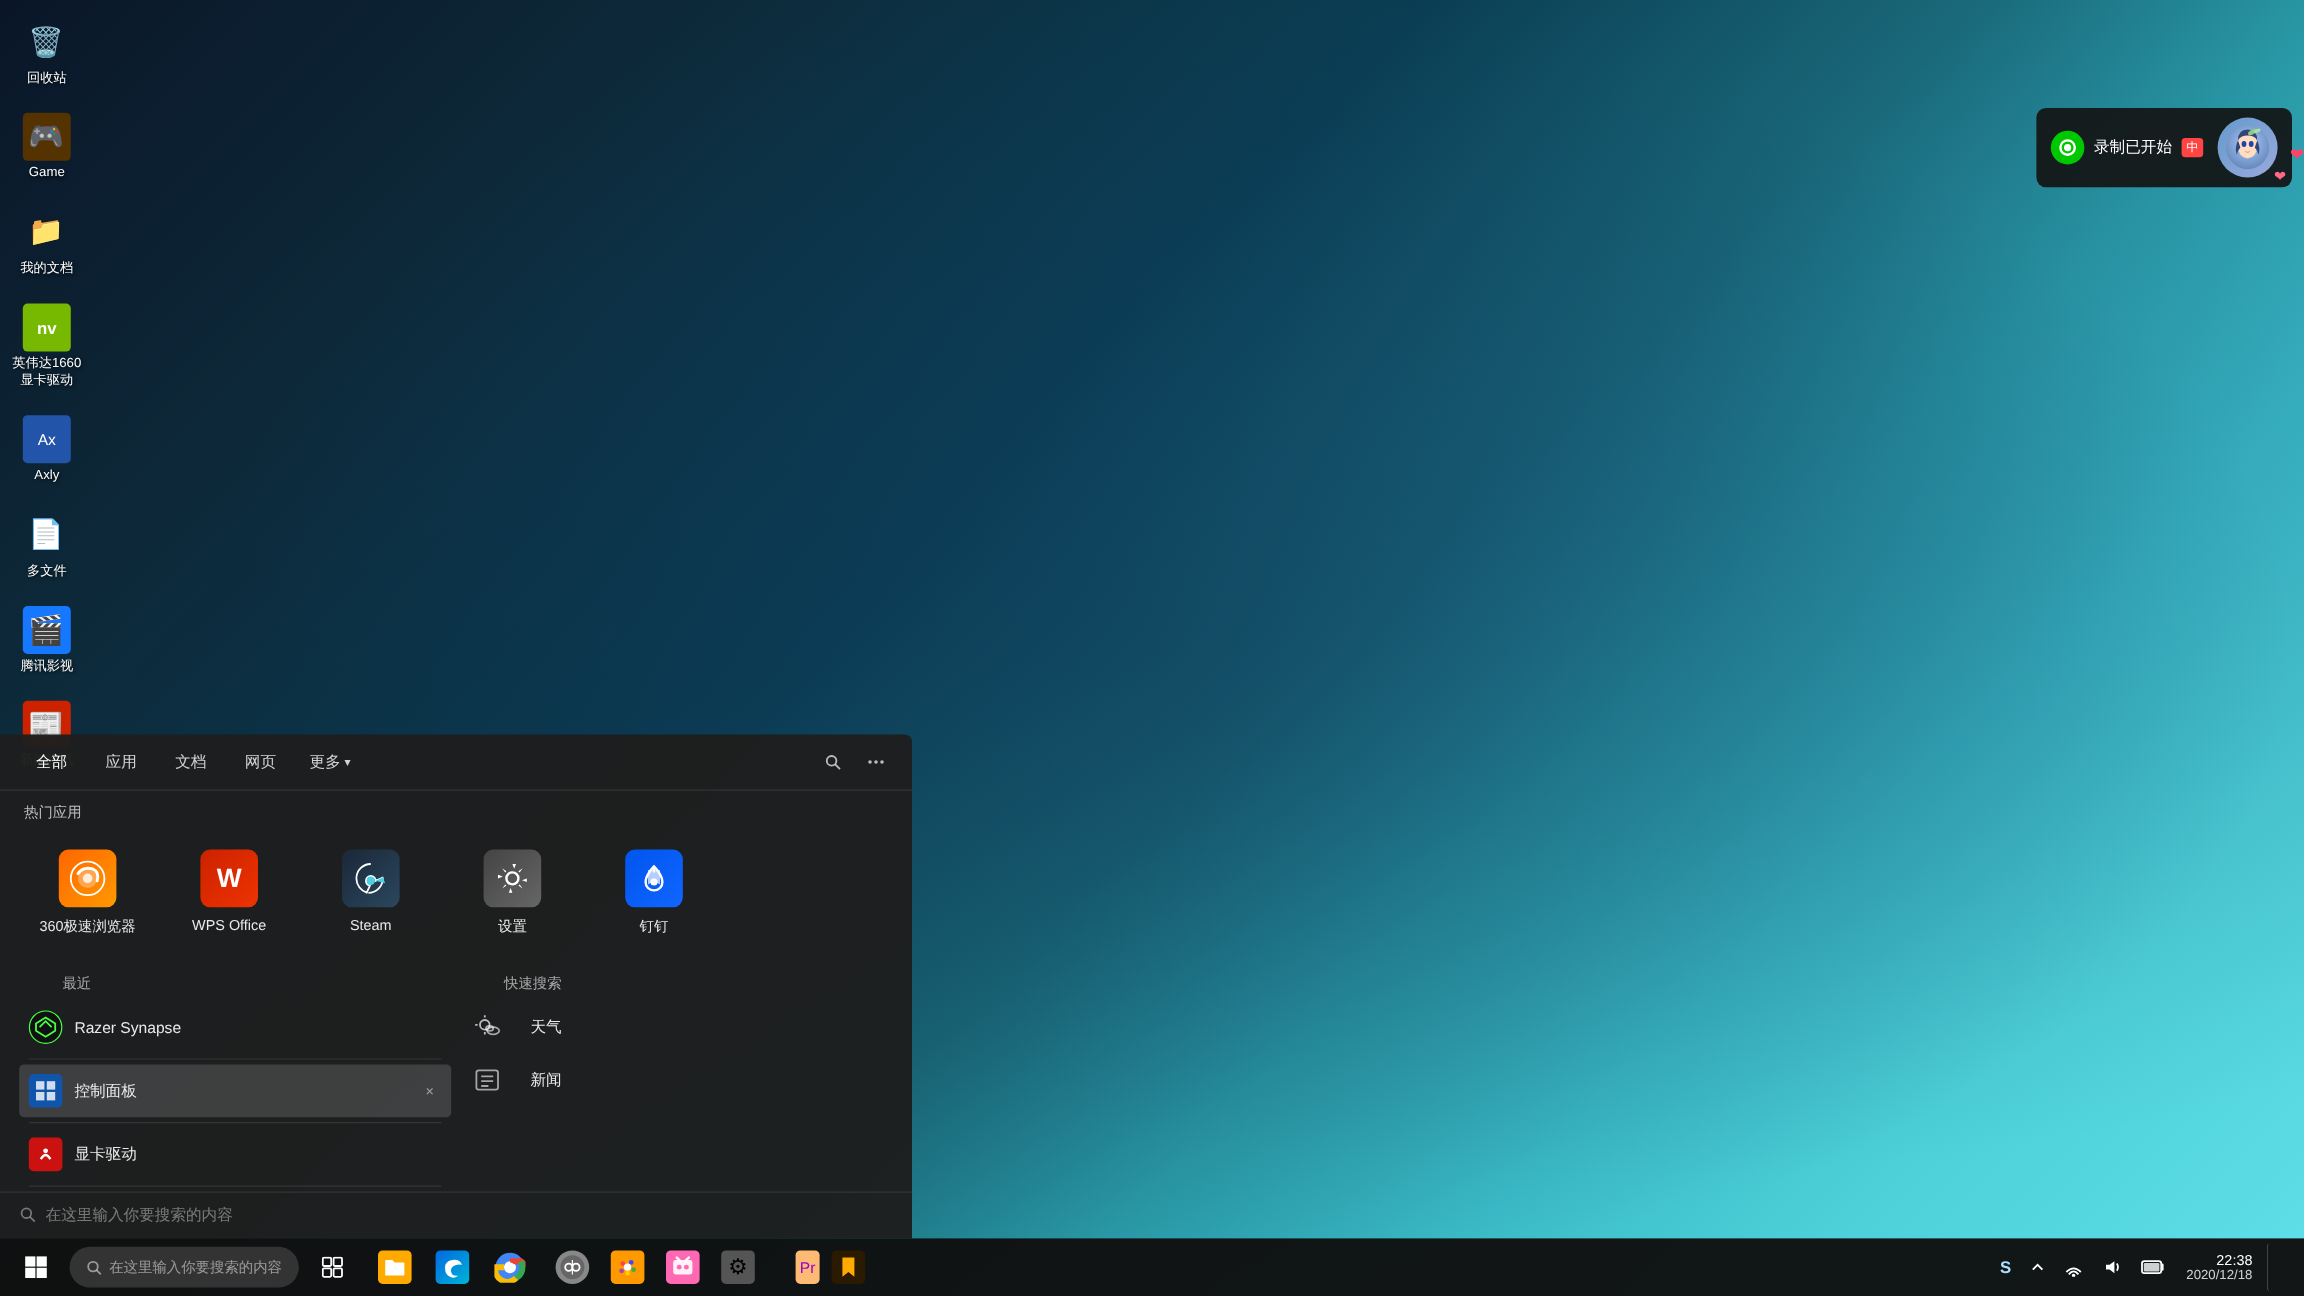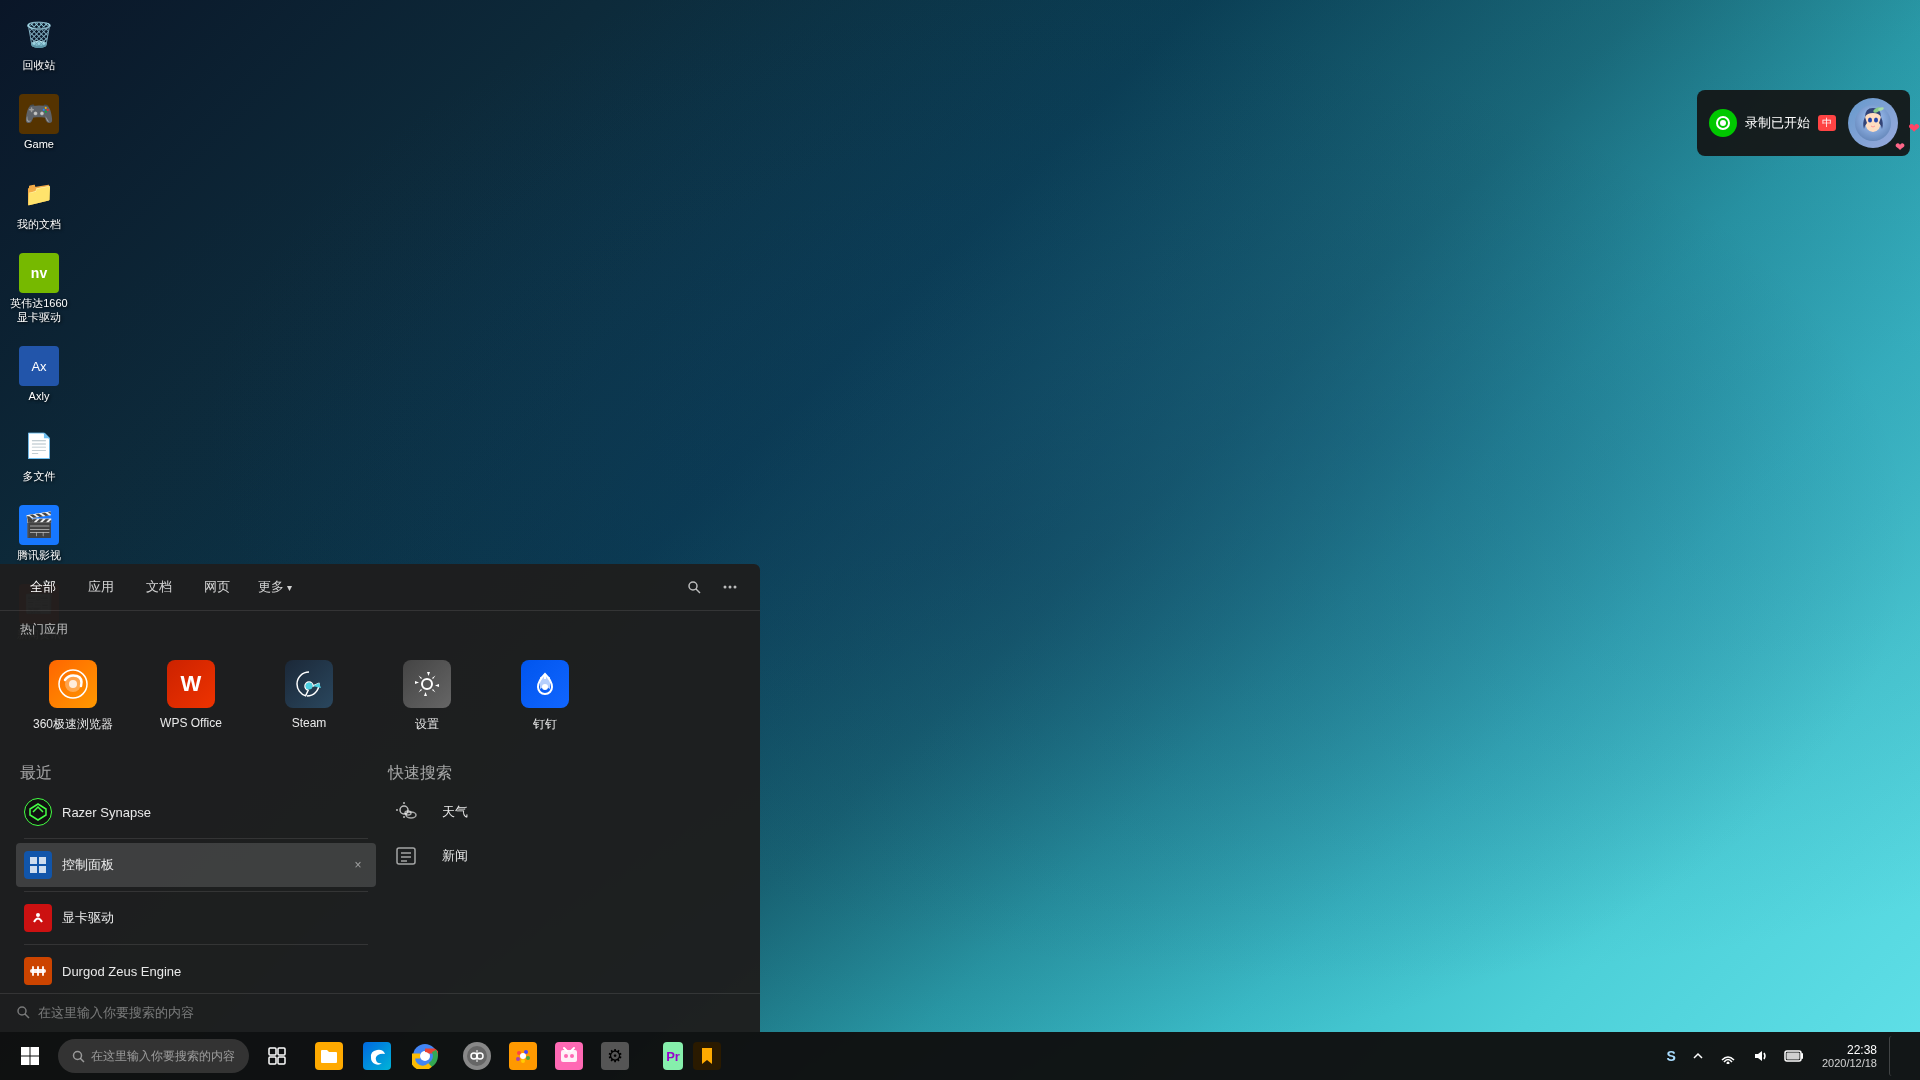--- a/index.html
+++ b/index.html
@@ -181,23 +181,24 @@
 
     .col-left {
       flex: 1;
     }
 
     .col-right {
       flex: 1;
     }
 
     .col-section-title {
-      font-size: 16px;
+      font-size: 12px;
       color: rgba(255,255,255,0.6);
       padding: 6px 4px;
+      margin-left: 32px;
     }
 
     .recent-item {
       display: flex;
       align-items: center;
       gap: 10px;
       padding: 8px 8px;
       border-radius: 4px;
       cursor: pointer;
     }
@@ -653,31 +654,20 @@
               <circle cx="10" cy="10" r="8" fill="#cc1111"></circle>
               <path d="M6 14 Q10 7 14 14" stroke="white" stroke-width="2" fill="none"></path>
               <circle cx="10" cy="7" r="2" fill="white"></circle>
             </svg>
           </div>
           <span class="recent-item-text">显卡驱动</span>
         </div>
 
         <hr class="divider">
 
-        <div class="recent-item">
-          <div class="recent-item-icon" style="background:#cc4400; border-radius:4px;">
-            <svg width="20" height="20" viewBox="0 0 20 20">
-              <rect x="2" y="8" width="16" height="4" rx="2" fill="white" opacity="0.9"></rect>
-              <rect x="4" y="5" width="2" height="10" rx="1" fill="white" opacity="0.9"></rect>
-              <rect x="9" y="5" width="2" height="10" rx="1" fill="white" opacity="0.9"></rect>
-              <rect x="14" y="5" width="2" height="10" rx="1" fill="white" opacity="0.9"></rect>
-            </svg>
-          </div>
-          <span class="recent-item-text">Durgod Zeus Engine</span>
-        </div>
       </div>
 
       <div class="col-right">
         <div class="col-section-title">快速搜索</div>
 
         <div class="quick-search-item">
           <div class="quick-search-icon">
             <svg width="24" height="24" viewBox="0 0 24 24">
               <circle cx="10" cy="10" r="4" fill="none" stroke="rgba(255,255,255,0.7)" stroke-width="1.5"></circle>
               <line x1="10" y1="2" x2="10" y2="4" stroke="rgba(255,255,255,0.7)" stroke-width="1.5"></line>
@@ -814,21 +804,21 @@
             <line x1="16" y1="3" x2="13" y2="6" stroke="white" stroke-width="2" stroke-linecap="round"></line>
           </svg>
         </div>
       </div>
 
       <div class="taskbar-app">
         <div class="taskbar-app-icon" style="background:#555; border-radius:4px;">⚙</div>
       </div>
 
       <div class="taskbar-app">
-        <div class="taskbar-app-icon" style="background:#86efac; border-radius:4px; color:#9900cc; font-size:13px; font-weight:bold;margin-left:24px;">Pr</div>
+        <div class="taskbar-app-icon" style="background:#fdba74; border-radius:4px; color:#9900cc; font-size:13px; font-weight:normal;margin-left:24px;">Pr</div>
       </div>
 
       <div class="taskbar-app">
         <div class="taskbar-app-icon" style="background:#2a1a00; border-radius:4px;">
           <svg width="22" height="22" viewBox="0 0 22 22">
             <path d="M6 3 L16 3 L16 19 L11 15 L6 19 Z" fill="#ffaa00"></path>
           </svg>
         </div>
       </div>
     </div>

